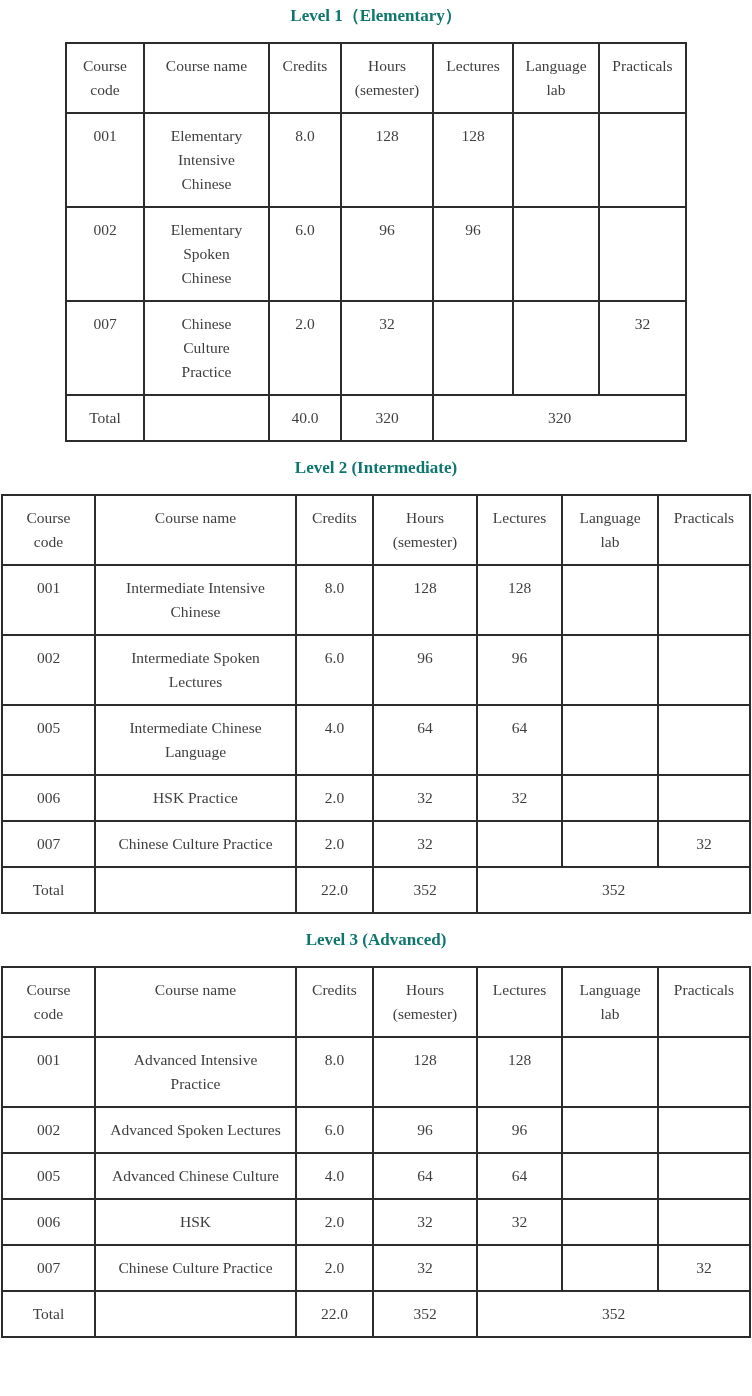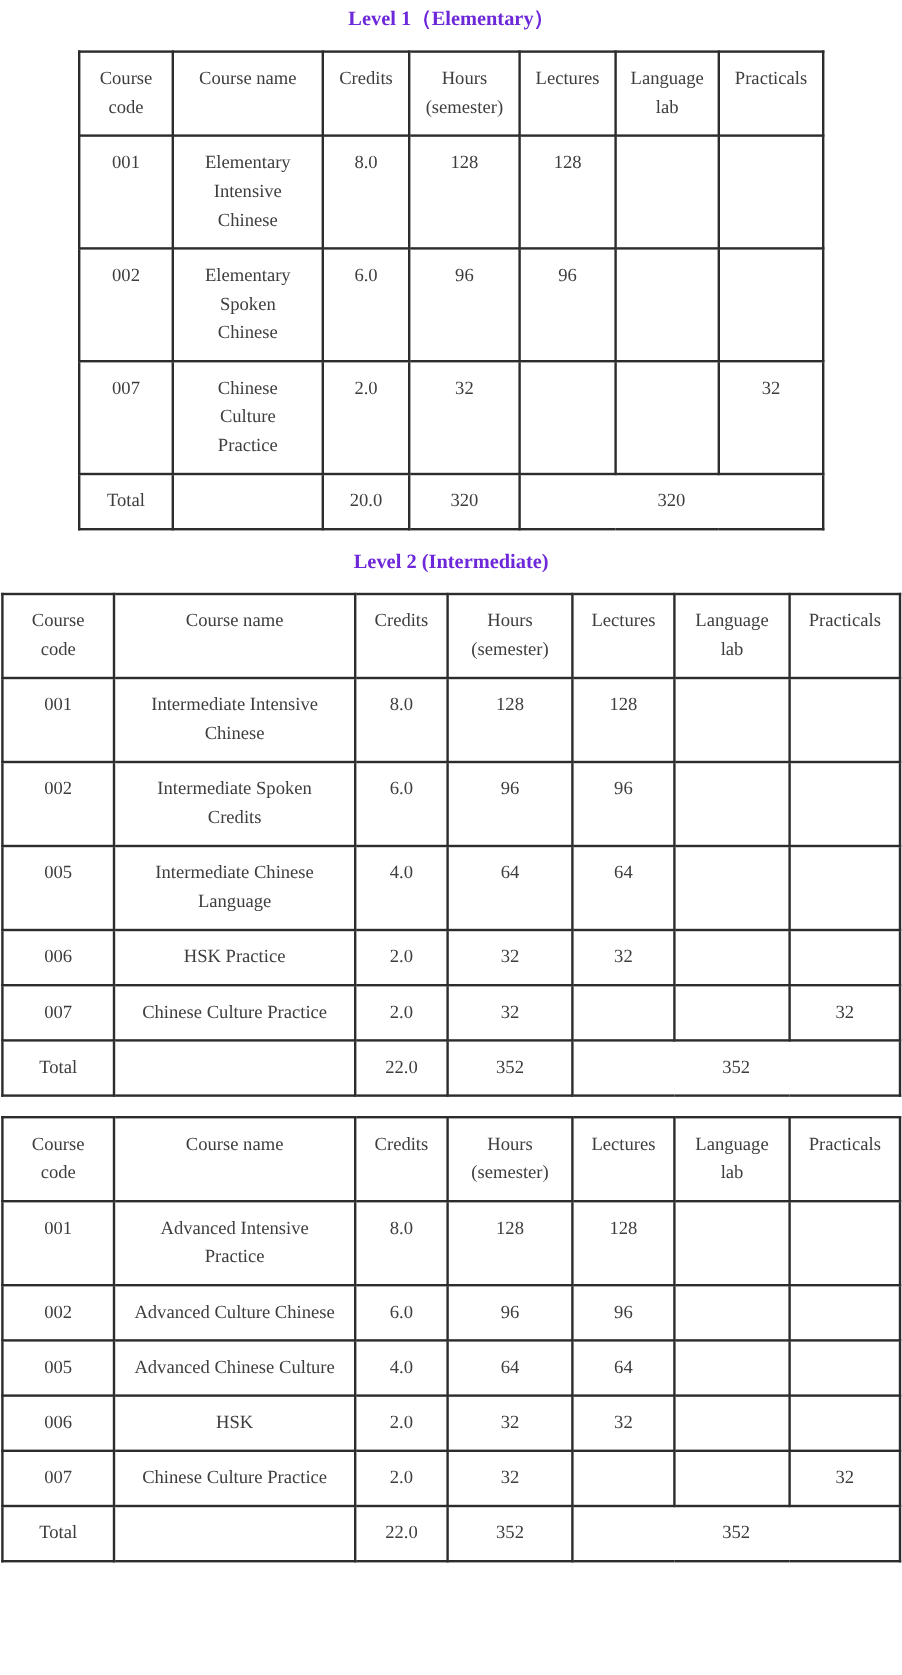--- a/index.html
+++ b/index.html
@@ -7,21 +7,21 @@
     width:752px;
     font-family:"Liberation Serif", serif;
     color:#3e3e3e;
   }
   .doc{width:752px;padding-top:6px;}
   .tbl-title{
     text-align:center;
     font-weight:bold;
     font-size:17px;
     line-height:20px;
-    color:#6d28d9;
+    color:#0f766e;
     margin:0 0 5px 0;
   }
   .sec2 .tbl-title,.sec3 .tbl-title{}
   table.course-table{
     border-collapse:collapse;
     table-layout:fixed;
     margin:16px auto;
   }
   table.t1{width:620px;}
   table.t2,table.t3{width:748px;}
@@ -109,21 +109,21 @@
 Practice</td>
             <td>2.0</td>
             <td>32</td>
             <td></td>
             <td></td>
             <td>32</td>
           </tr>
           <tr>
             <td>Total</td>
             <td></td>
-            <td>20.0</td>
+            <td>40.0</td>
             <td>320</td>
             <td colspan="3">320</td>
           </tr>
         </tbody>
     </table>
   </section>
 
   <section class="sec2">
     <p class="tbl-title">Level 2 (Intermediate)</p>
     <table class="course-table t2">
@@ -157,21 +157,21 @@
 Chinese</td>
             <td>8.0</td>
             <td>128</td>
             <td>128</td>
             <td></td>
             <td></td>
           </tr>
           <tr>
             <td>002</td>
             <td>Intermediate Spoken
-Credits</td>
+Lectures</td>
             <td>6.0</td>
             <td>96</td>
             <td>96</td>
             <td></td>
             <td></td>
           </tr>
           <tr>
             <td>005</td>
             <td>Intermediate Chinese
 Language</td>
@@ -204,20 +204,21 @@
             <td></td>
             <td>22.0</td>
             <td>352</td>
             <td colspan="3">352</td>
           </tr>
         </tbody>
     </table>
   </section>
 
   <section class="sec3">
+    <p class="tbl-title">Level 3 (Advanced)</p>
     <table class="course-table t3">
       <colgroup>
         <col class="c0">
           <col class="c1">
           <col class="c2">
           <col class="c3">
           <col class="c4">
           <col class="c5">
           <col class="c6">
       </colgroup>
@@ -241,21 +242,21 @@
             <td>Advanced Intensive
 Practice</td>
             <td>8.0</td>
             <td>128</td>
             <td>128</td>
             <td></td>
             <td></td>
           </tr>
           <tr>
             <td>002</td>
-            <td>Advanced Culture Chinese</td>
+            <td>Advanced Spoken Lectures</td>
             <td>6.0</td>
             <td>96</td>
             <td>96</td>
             <td></td>
             <td></td>
           </tr>
           <tr>
             <td>005</td>
             <td>Advanced Chinese Culture</td>
             <td>4.0</td>

